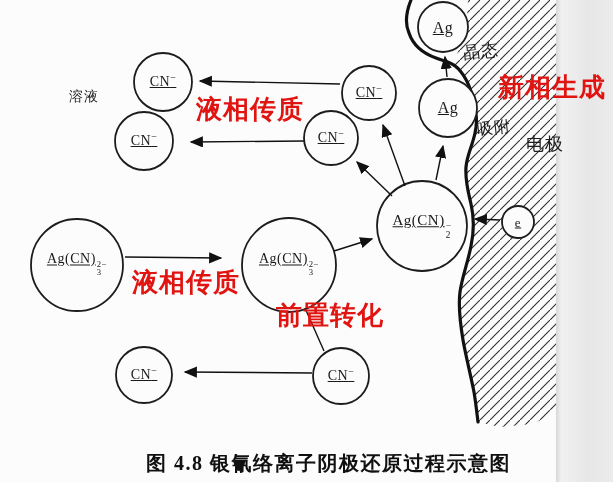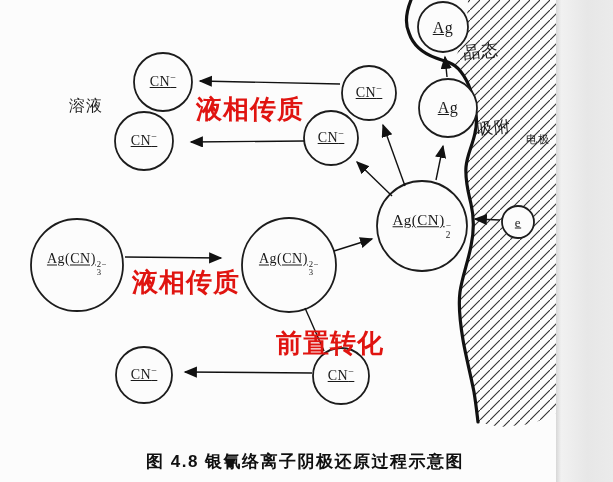--- a/index.html
+++ b/index.html
@@ -14,22 +14,22 @@
   .ion.ag{font-size:16px;}
   .ion.big{font-size:14px;}
   .ion.mid{font-size:15px;}
   .ion.el{font-size:13px;}
   .ion sup{font-size:.72em;vertical-align:.45em;line-height:0;}
   .frac{display:inline-flex;flex-direction:column;align-items:flex-start;font-size:.62em;
         line-height:1;vertical-align:-.42em;margin-left:1px;}
   .zh{font-family:"Liberation Sans",sans-serif;color:#1d1d1d;letter-spacing:1px;}
   .red{font-family:"Liberation Sans",sans-serif;font-weight:700;font-size:26px;
        color:#e01410;letter-spacing:1px;line-height:1;}
-  .caption{position:absolute;left:146px;top:450px;font-family:Liberation Sans, sans-serif;
-       font-weight:700;font-size:17px;letter-spacing:1.5px;color:#101010;white-space:nowrap;}
+  .caption{position:absolute;left:146px;top:450px;font-family:Liberation Serif, serif;
+       font-weight:700;font-size:20px;letter-spacing:1.5px;color:#101010;white-space:nowrap;}
 </style>
 </head>
 <body>
 
 <div class="stage">
 
   <div class="edge-band"></div>
 
   <svg width="613" height="482" viewBox="0 0 613 482">
     <defs>
@@ -98,24 +98,25 @@
       </span></div>
   <div class="ion big" style="left:289px;top:265px"><span>Ag(CN)</span><span class="frac">
         <span>2−</span>
         <span>3</span>
       </span></div>
   <div class="ion mid" style="left:422px;top:227px"><span>Ag(CN)</span><span class="frac">
         <span>−</span>
         <span>2</span>
       </span></div>
 
-  <div class="lbl zh" style="left:69px;top:96px;font-size:16px">溶液</div>
+  <div class="lbl zh" style="left:69px;top:88px;font-size:14px">溶液</div>
   <div class="lbl zh" style="left:463px;top:40px;font-size:17px;transform:rotate(-6deg)">晶态</div>
   <div class="lbl zh" style="left:477px;top:118px;font-size:16px;transform:rotate(-6deg)">吸附</div>
-  <div class="lbl zh" style="left:526px;top:132px;font-size:11px">电极</div>
+  <div class="lbl zh" style="left:526px;top:132px;font-size:18px">电极</div>
 
   <div class="lbl red" style="left:196px;top:96px">液相传质</div>
   <div class="lbl red" style="left:132px;top:269px">液相传质</div>
-  <div class="lbl red" style="left:276px;top:330px">前置转化</div>
+  <div class="lbl red" style="left:276px;top:302px">前置转化</div>
+  <div class="lbl red" style="left:498px;top:74px">新相生成</div>
 
   <div class="caption">图 4.8  银氰络离子阴极还原过程示意图</div>
 
 </div>
 
 </body></html>

